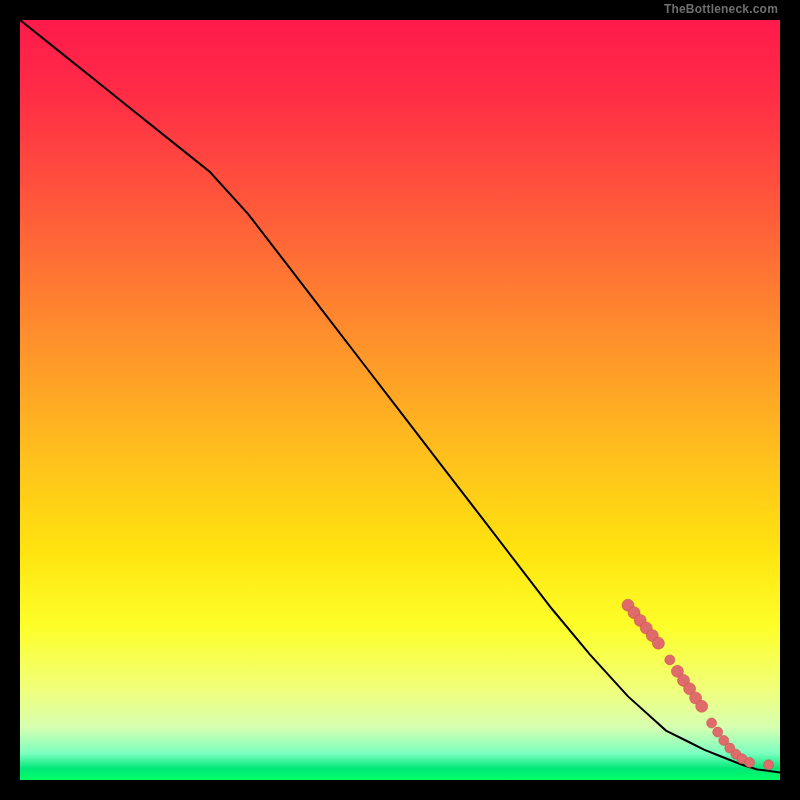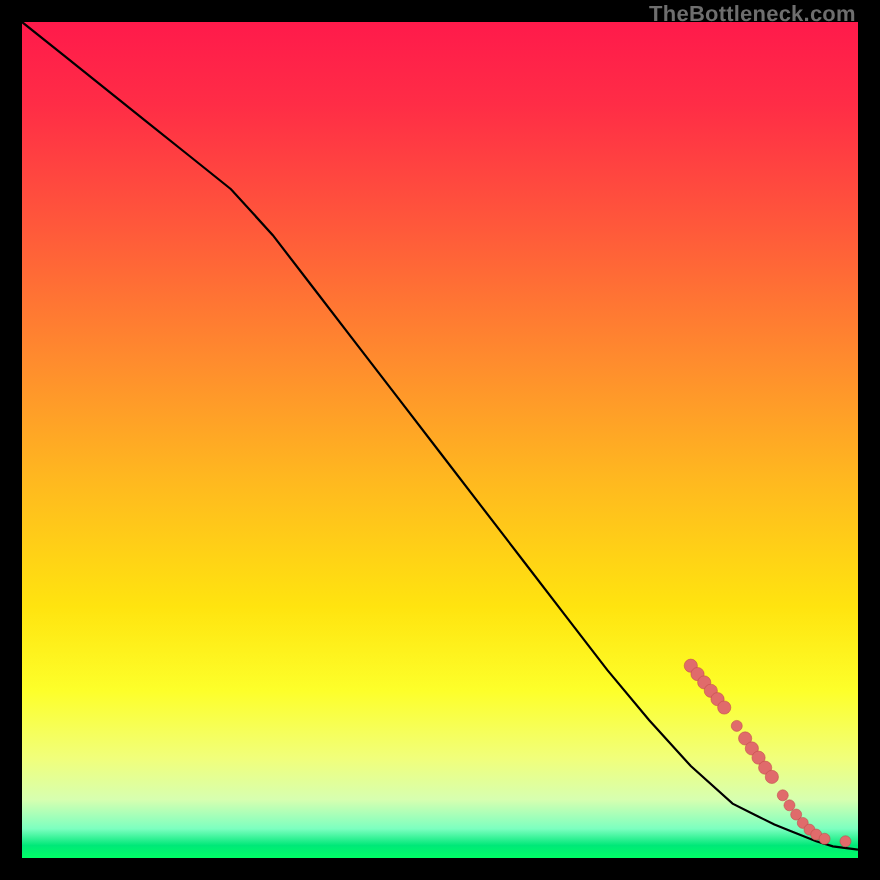--- a/index.html
+++ b/index.html
@@ -23,21 +23,21 @@
     position: absolute;
     left: 0;
     top: 0;
     width: 760px;
     height: 760px;
   }
   .watermark {
     position: absolute;
     top: 2px;
     right: 22px;
-    font-size: 20px;
+    font-size: 12px;
     font-weight: 600;
     color: #6e6e6e;
     letter-spacing: 0.2px;
   }
 </style>
 </head>
 <body>
 
 <div class="watermark">TheBottleneck.com</div>
 

